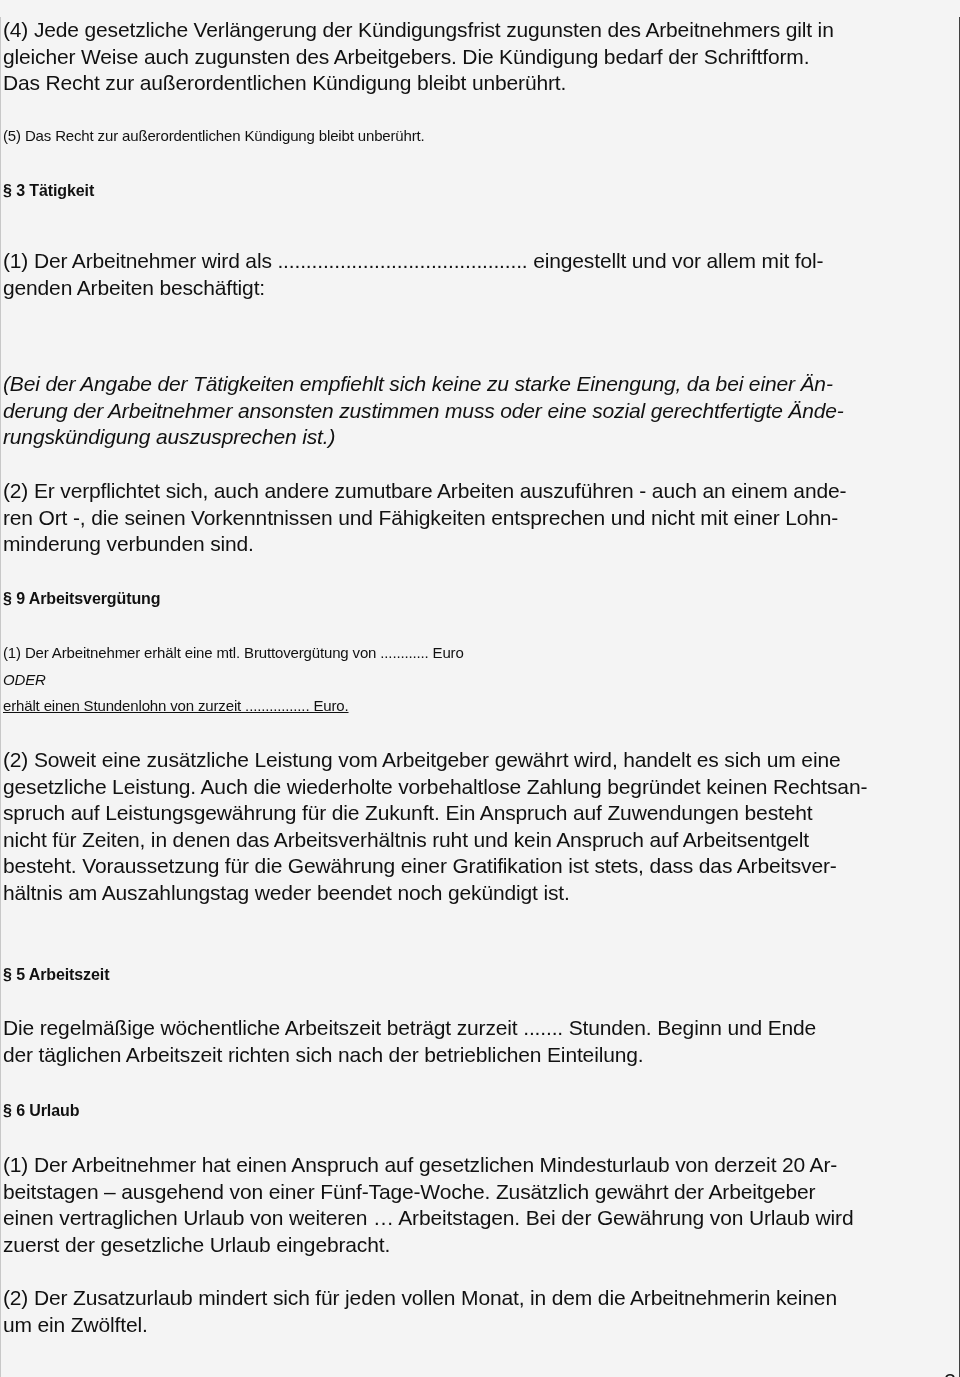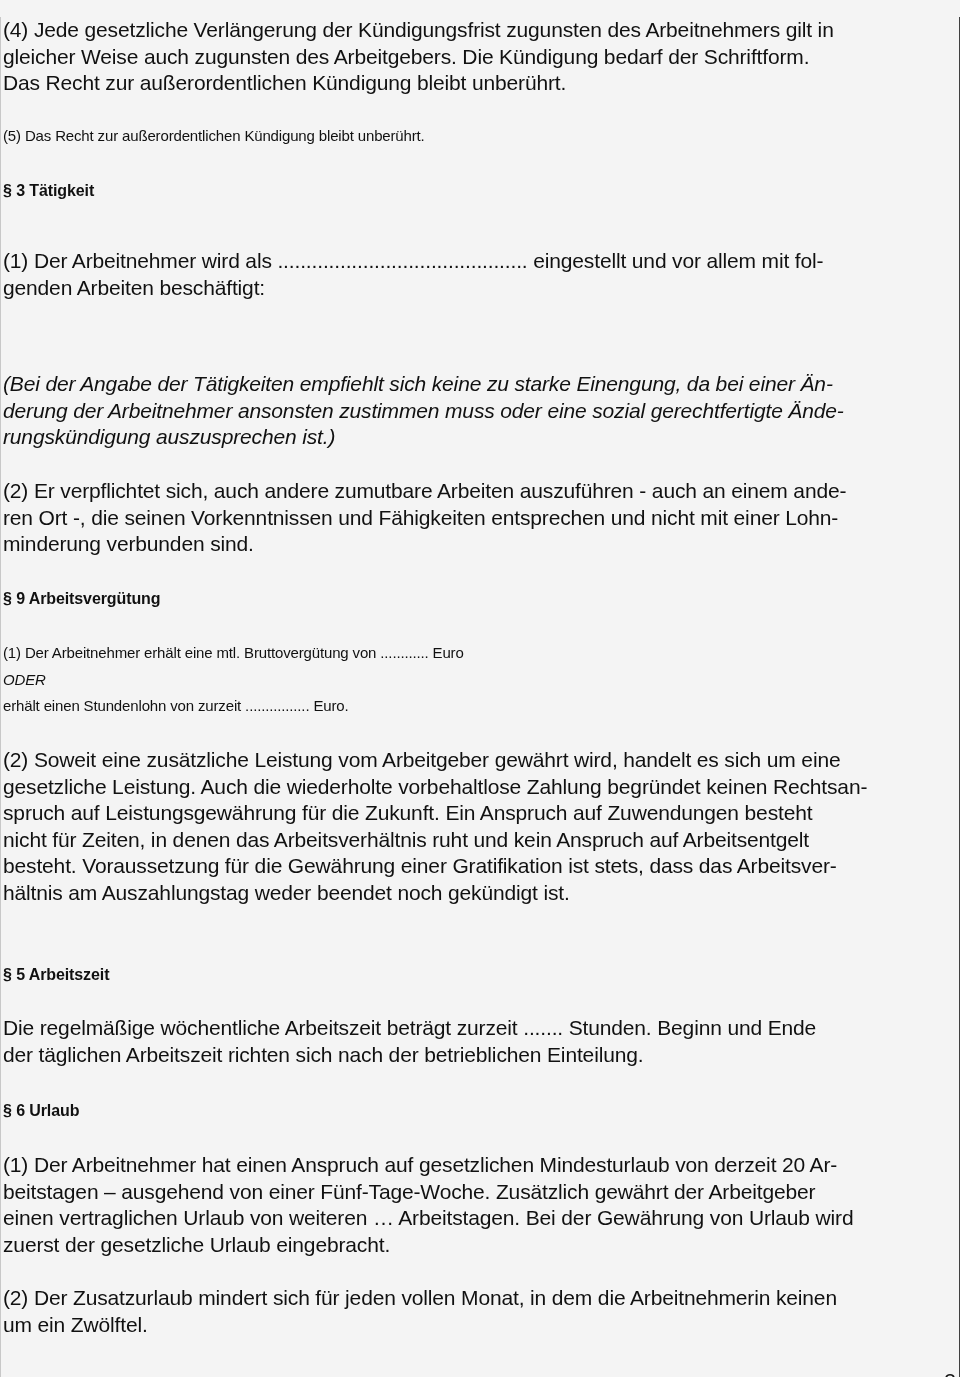--- a/index.html
+++ b/index.html
@@ -106,21 +106,21 @@
   <div class="para" style="top:461px;">
     <span class="l">(2) Er verpflichtet sich, auch andere zumutbare Arbeiten auszuführen - auch an einem ande-</span>
     <span class="l">ren Ort -, die seinen Vorkenntnissen und Fähigkeiten entsprechen und nicht mit einer Lohn-</span>
     <span class="l">minderung verbunden sind.</span>
   </div>
 
   <div class="heading" style="top:568px;">§ 9 Arbeitsvergütung</div>
 
   <div class="line" style="top:623px;">(1) Der Arbeitnehmer erhält eine mtl. Bruttovergütung von ............ Euro</div>
   <div class="line italic" style="top:650px;">ODER</div>
-  <div class="line" style="top:676px;">erhält einen Stundenlohn von zurzeit ................ Euro.</div>
+  <div class="line" style="top:676px;text-decoration:underline;">erhält einen Stundenlohn von zurzeit ................ Euro.</div>
 
   <div class="para" style="top:730px;">
     <span class="l">(2) Soweit eine zusätzliche Leistung vom Arbeitgeber gewährt wird, handelt es sich um eine</span>
     <span class="l">gesetzliche Leistung. Auch die wiederholte vorbehaltlose Zahlung begründet keinen Rechtsan-</span>
     <span class="l">spruch auf Leistungsgewährung für die Zukunft. Ein Anspruch auf Zuwendungen besteht</span>
     <span class="l">nicht für Zeiten, in denen das Arbeitsverhältnis ruht und kein Anspruch auf Arbeitsentgelt</span>
     <span class="l">besteht. Voraussetzung für die Gewährung einer Gratifikation ist stets, dass das Arbeitsver-</span>
     <span class="l">hältnis am Auszahlungstag weder beendet noch gekündigt ist.</span>
   </div>
 

